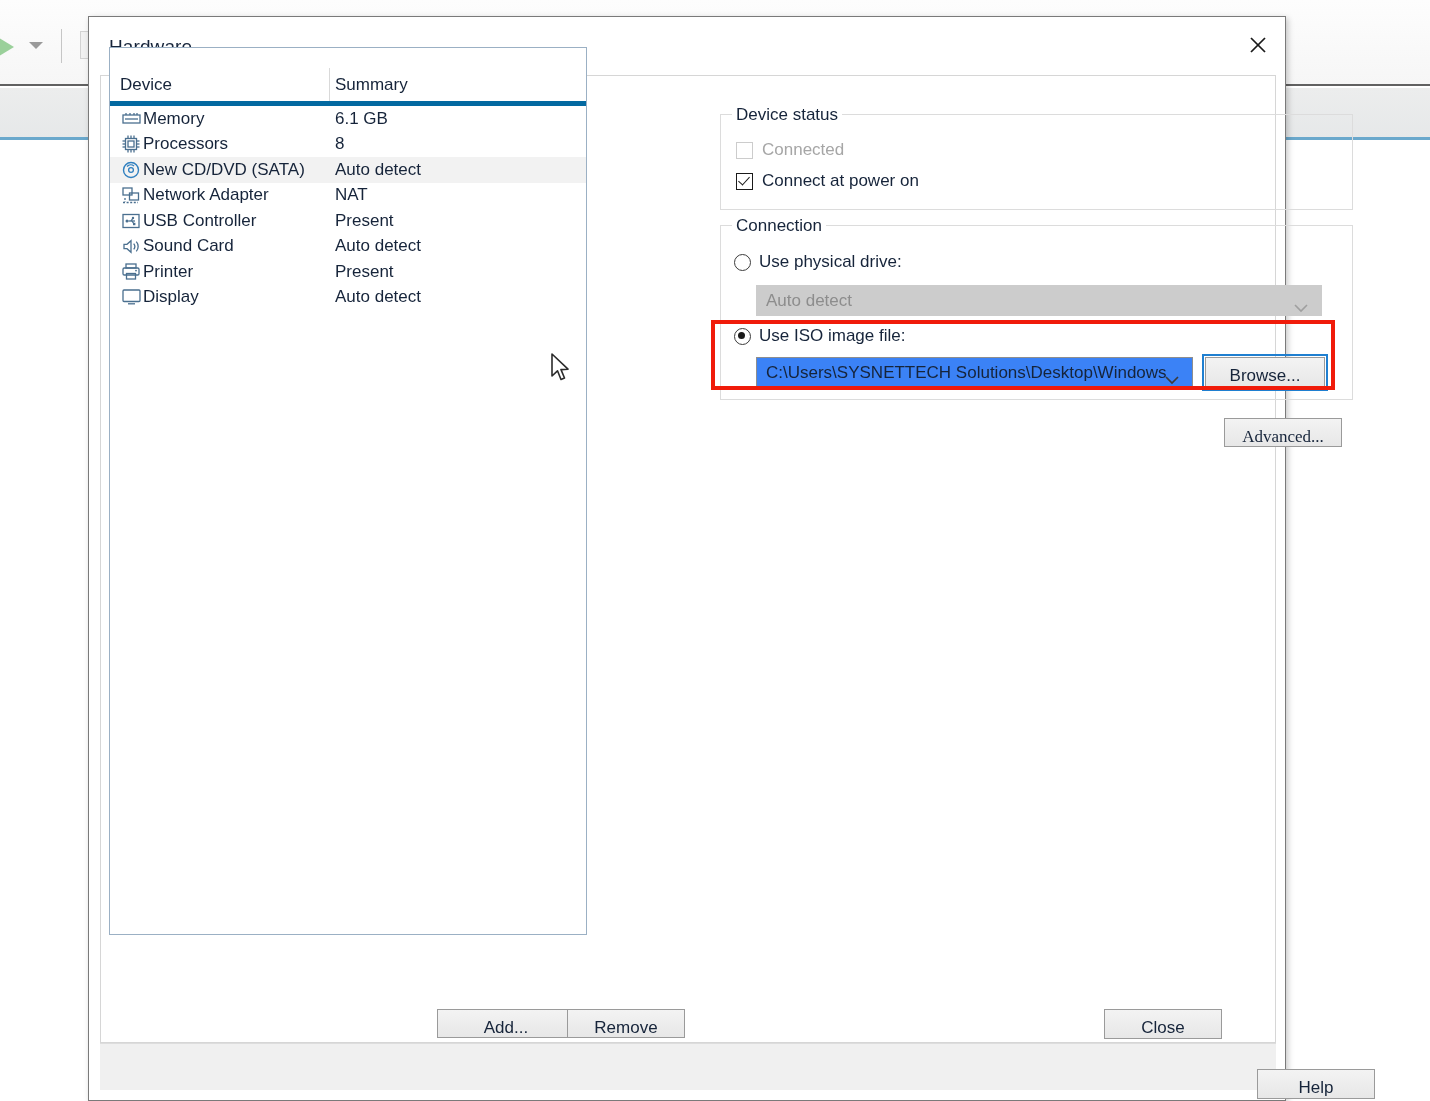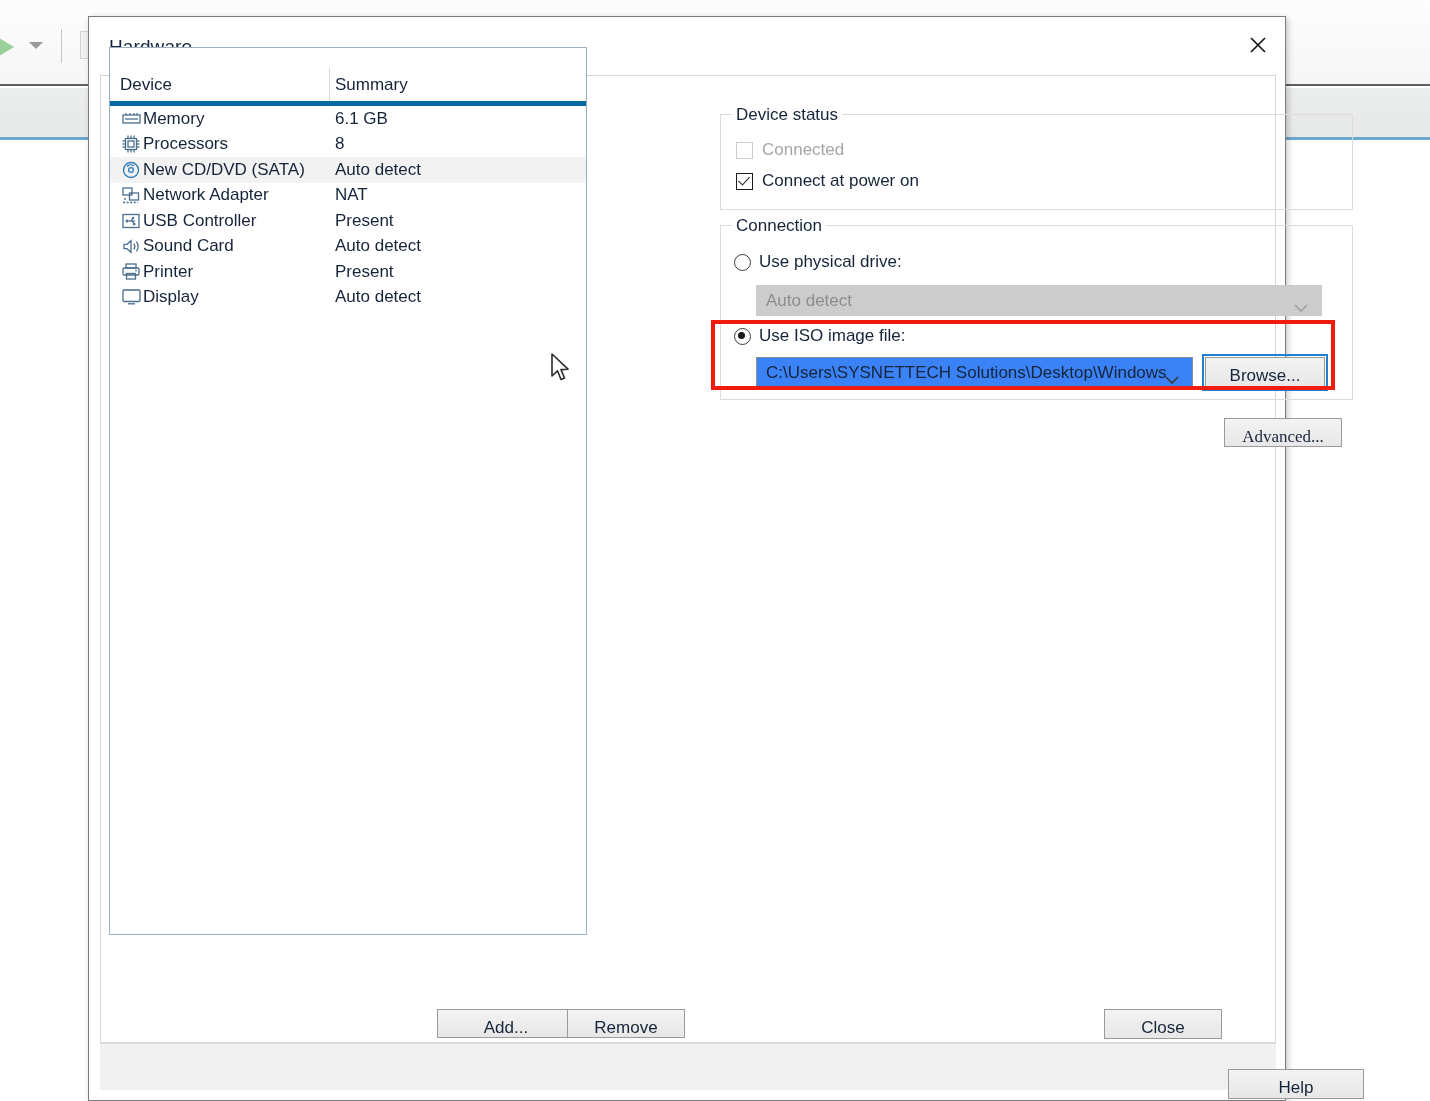--- a/index.html
+++ b/index.html
@@ -327,22 +327,22 @@
     border-top: 1px solid #dddddd;
     box-sizing: border-box;
   }
   #close-dialog-btn {
     position: absolute;
     left: 1015px; top: 992px;
     width: 118px; height: 30px;
   }
   #help-btn {
     position: absolute;
-    left: 1139px; top: 1052px;
-    width: 136px; height: 30px;
+    left: 1168px; top: 1052px;
+    width: 118px; height: 30px;
   }
 
   
   #mouse-cursor {
     position: absolute;
     left: 461px; top: 336px;
     pointer-events: none;
   }
 </style>
 </head>

